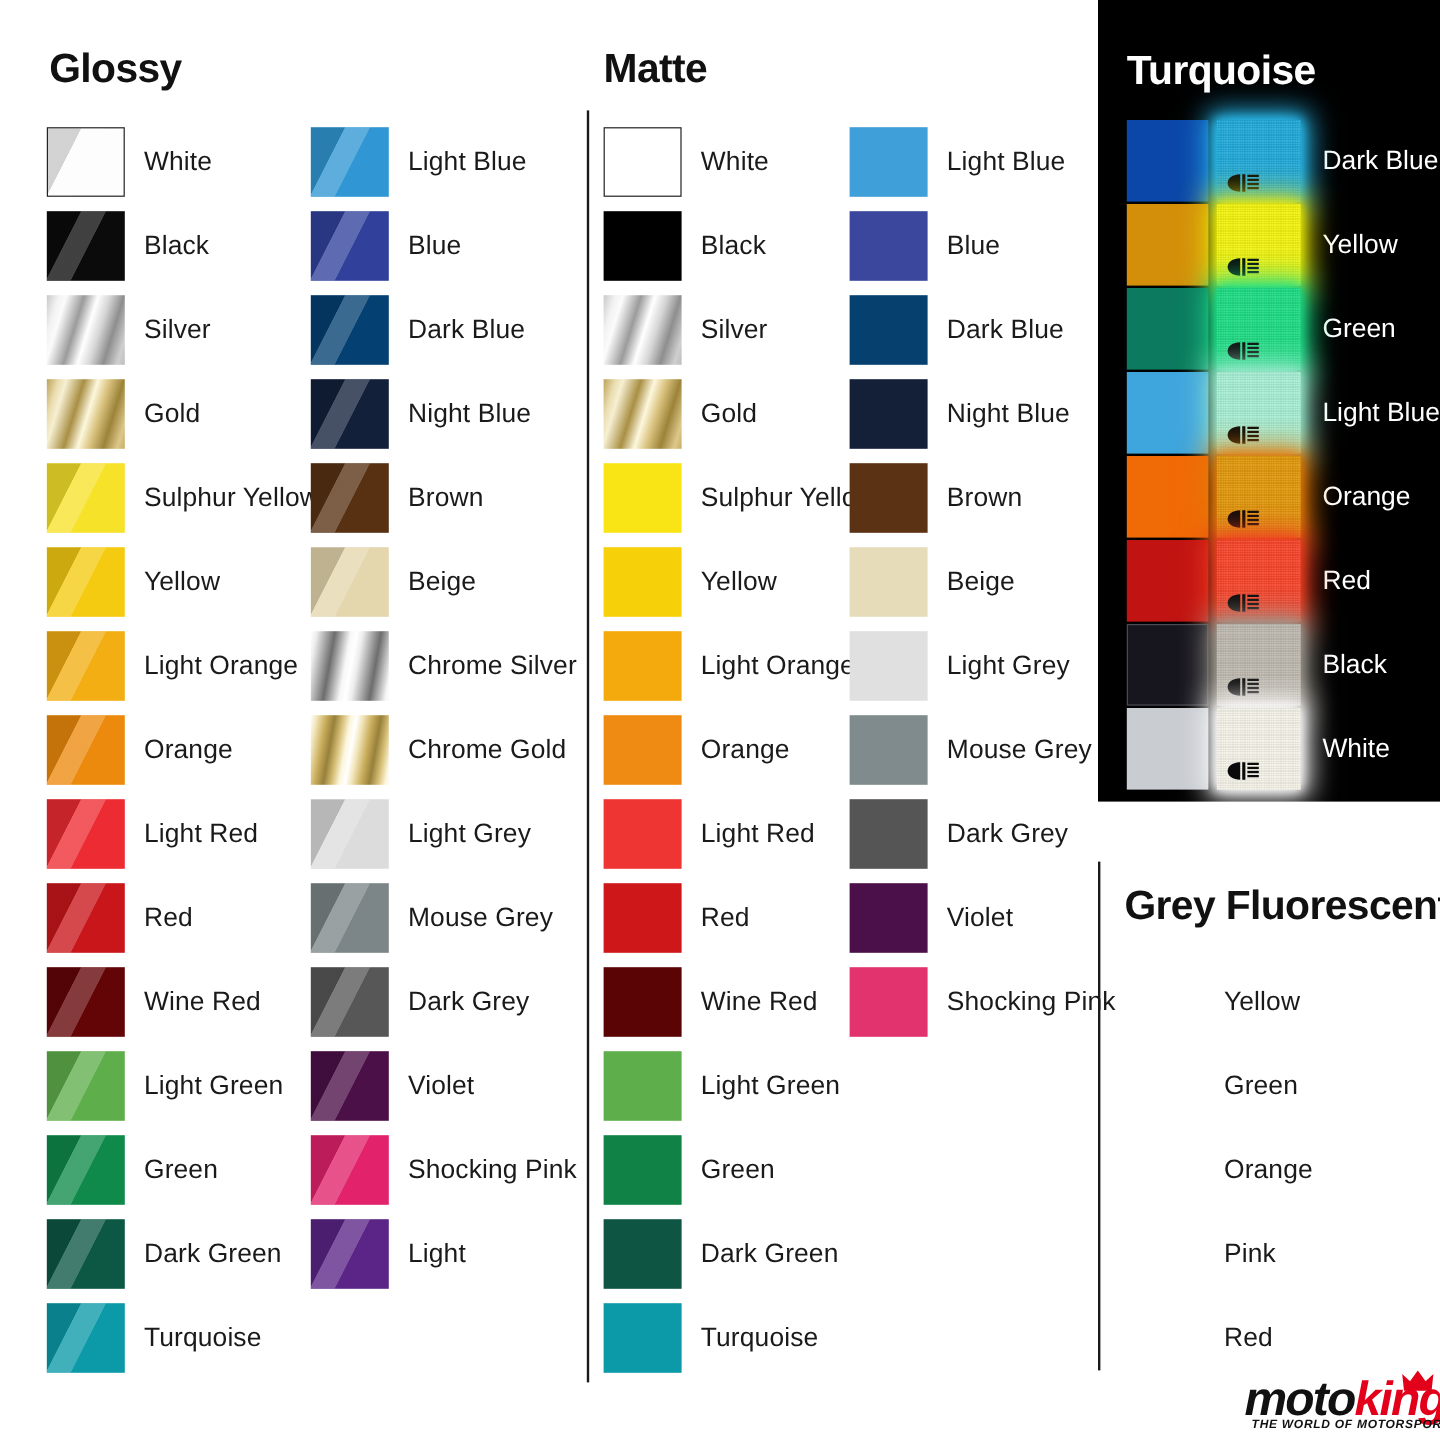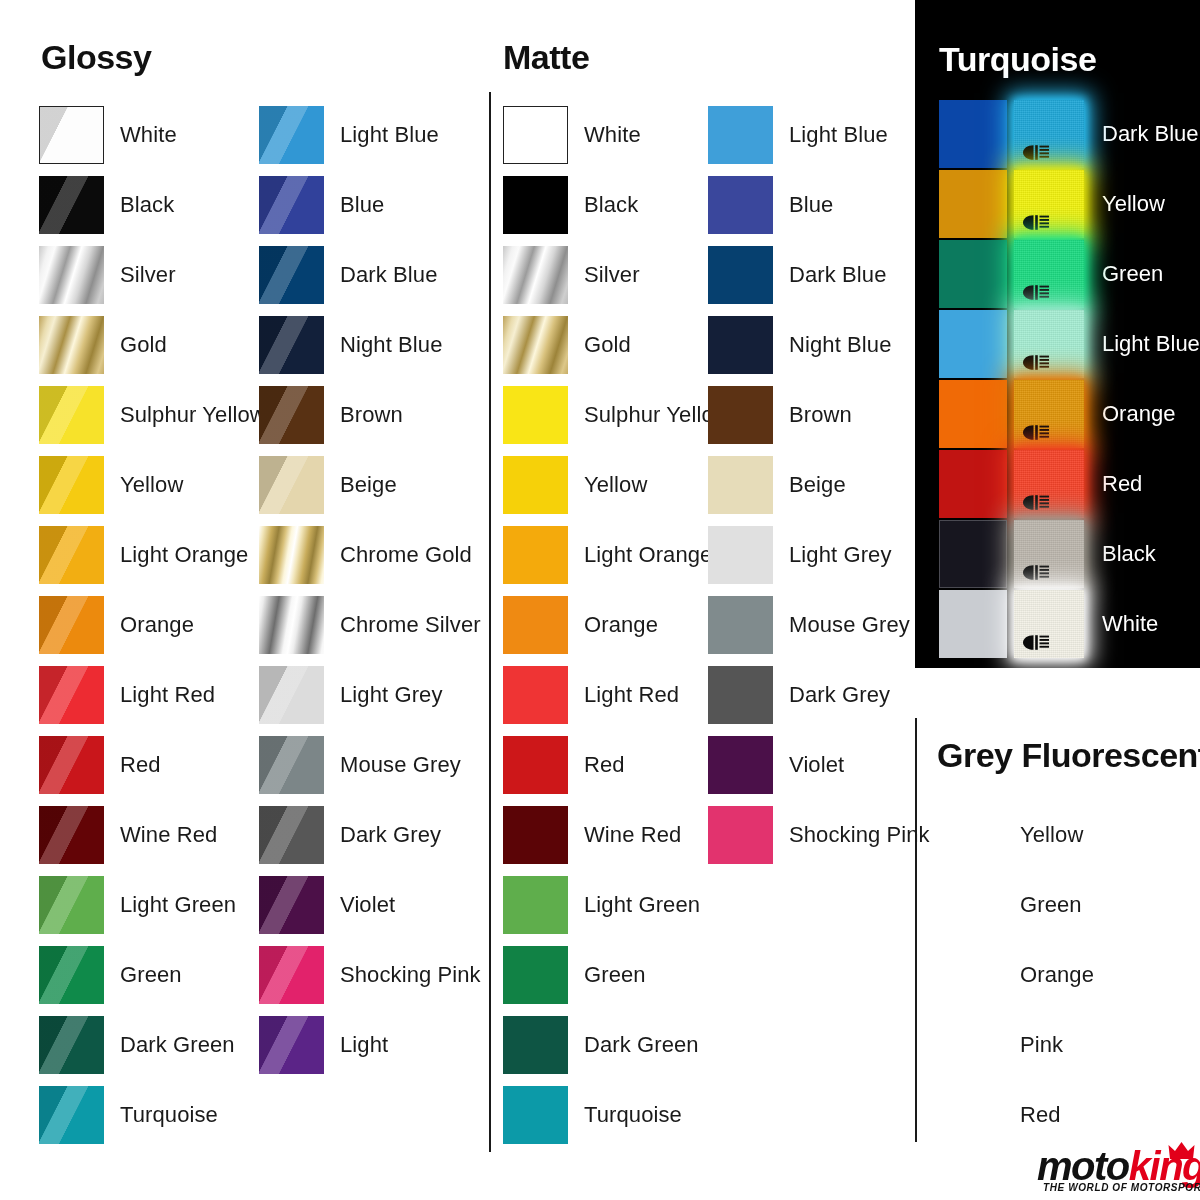--- a/index.html
+++ b/index.html
@@ -297,26 +297,26 @@
         </div>
         <div class="lbl">Brown</div>
       </div>
       <div class="row">
         <div class="sw gloss" style="background: rgb(228, 214, 173);">
           <div class="glare"></div>
         </div>
         <div class="lbl">Beige</div>
       </div>
       <div class="row">
+        <div class="sw chrome-silver"></div>
+        <div class="lbl">Chrome Silver</div>
+      </div>
+      <div class="row">
         <div class="sw chrome-gold"></div>
         <div class="lbl">Chrome Gold</div>
-      </div>
-      <div class="row">
-        <div class="sw chrome-silver"></div>
-        <div class="lbl">Chrome Silver</div>
       </div>
       <div class="row">
         <div class="sw gloss" style="background: rgb(220, 220, 220);">
           <div class="glare"></div>
         </div>
         <div class="lbl">Light Grey</div>
       </div>
       <div class="row">
         <div class="sw gloss" style="background: rgb(124, 134, 136);">
           <div class="glare"></div>

